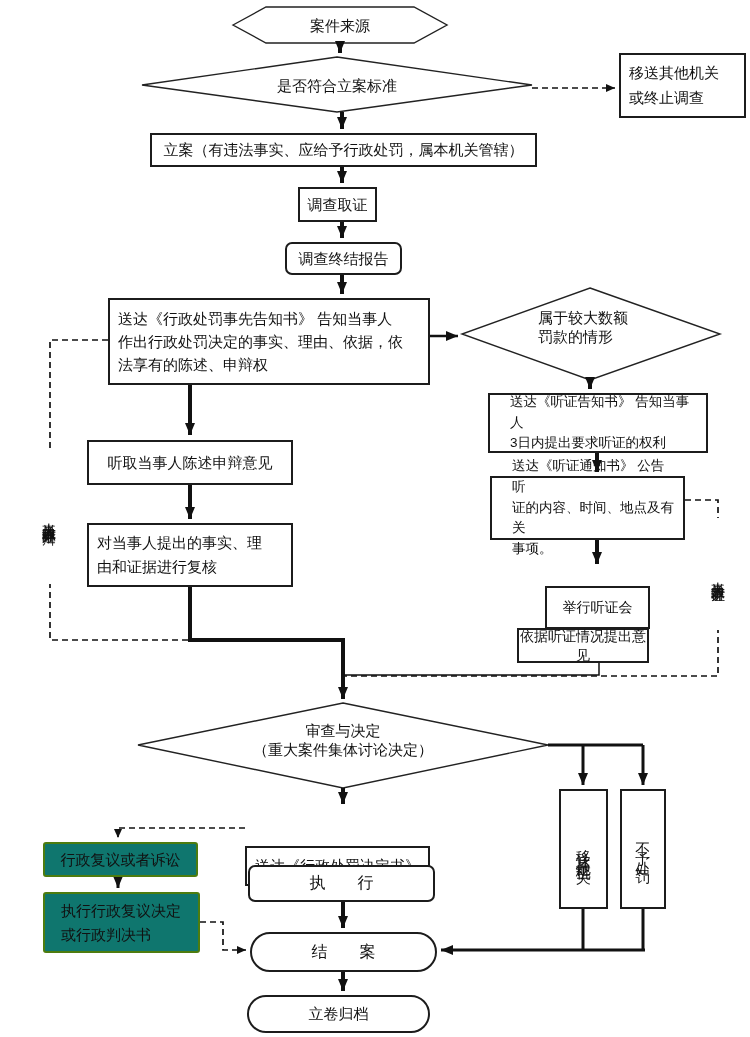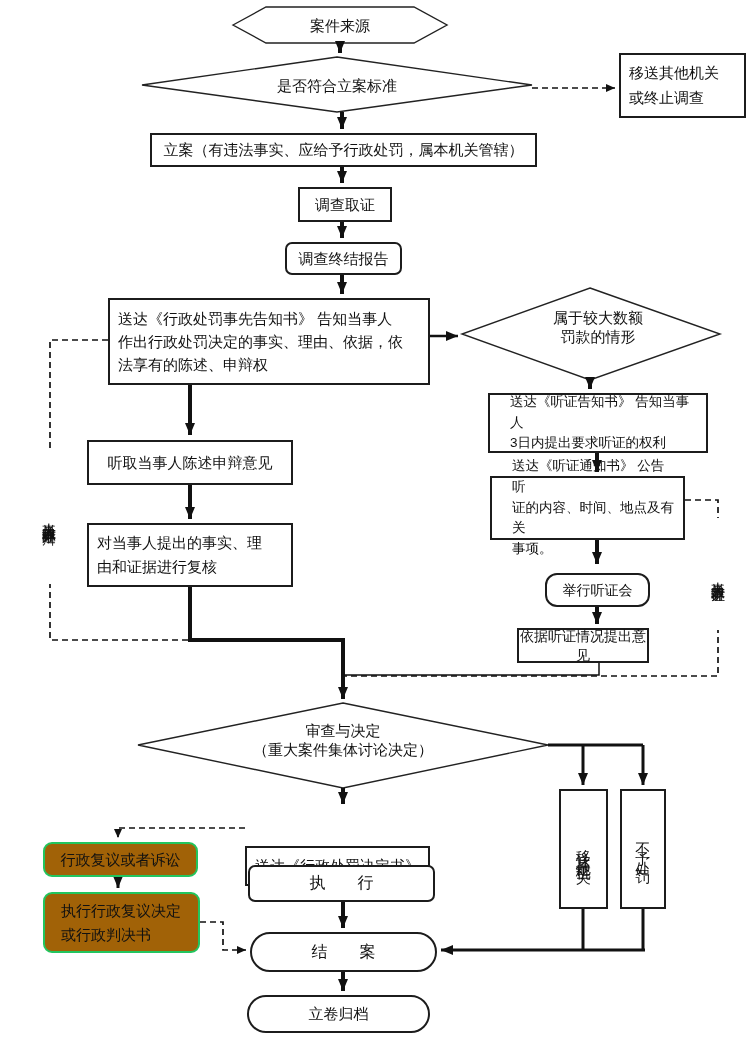--- a/index.html
+++ b/index.html
@@ -6,21 +6,21 @@
   #canvas{
     position:relative;width:750px;height:1037px;background:#fff;overflow:hidden;
     font-family:"Liberation Sans",sans-serif;color:#111;
   }
   #wires{position:absolute;left:0;top:0;z-index:1;}
   .node{
     position:absolute;box-sizing:border-box;display:flex;align-items:center;justify-content:center;
     z-index:2;font-size:15px;line-height:1.3;color:#111;text-align:center;
   }
   .rect{border:2px solid #1c1c1c;background:#fff;}
-  .round{border:2px solid #22c55e;border-radius:9px;background:#a16207;}
+  .round{border:2px solid #4d7c0f;border-radius:3px;background:#0f766e;}
   .pill{border:2px solid #1c1c1c;border-radius:22px;background:#fff;}
   .left{justify-content:flex-start;text-align:left;padding:2px 8px;}
   .pre{white-space:pre-line;}
   .fs13{font-size:13.5px;line-height:1.55;padding-left:20px;}
   .fs14{font-size:14px;}
   .shape-label{position:absolute;z-index:2;font-size:15px;line-height:1.25;color:#111;}
   .vbox{writing-mode:vertical-rl;letter-spacing:4px;font-size:15px;}
   .vbox2{writing-mode:vertical-rl;letter-spacing:9px;font-size:15px;}
   .edge-label{
     position:absolute;z-index:5;writing-mode:vertical-rl;background:#fff;
@@ -91,35 +91,35 @@
       <path d="M532,88 L615,88" marker-end="url(#mS)"></path>
       <path d="M108,340 L50,340 L50,640 L188,640"></path>
       <path d="M685,500 L718,500 L718,676 L345,676"></path>
       <path d="M245,828 L118,828 L118,838" marker-end="url(#mS)"></path>
       <path d="M200,922 L223,922 L223,950 L246,950" marker-end="url(#mS)"></path>
     </g>
   </svg>
 
   <div class="shape-label" style="left:270px;top:17px;width:140px;text-align:center;">案件来源</div>
   <div class="shape-label" style="left:237px;top:77px;width:200px;text-align:center;">是否符合立案标准</div>
-  <div class="shape-label pre" style="left:538px;top:309px;width:120px;text-align:center;">属于较大数额
+  <div class="shape-label pre" style="left:538px;top:309px;width:120px;text-align:left;">属于较大数额
 罚款的情形</div>
   <div class="shape-label pre" style="left:213px;top:722px;width:260px;text-align:center;">审查与决定
 （重大案件集体讨论决定）</div>
 
   <div class="node rect pre left" style="left:619px;top:53px;width:127px;height:65px;line-height:1.65;">
     <span>移送其他机关
 或终止调查</span>
   </div>
 
   <div class="node rect" style="left:150px;top:133px;width:387px;height:34px;">
     <span>立案（有违法事实、应给予行政处罚，属本机关管辖）</span>
   </div>
 
-  <div class="node rect" style="left:298px;top:187px;width:94px;height:35px;">
+  <div class="node rect" style="left:298px;top:187px;width:79px;height:35px;">
     <span>调查取证</span>
   </div>
 
   <div class="node rect" style="left:285px;top:242px;width:117px;height:33px;border-radius:7px;">
     <span>调查终结报告</span>
   </div>
 
   <div class="node rect pre left" style="left:108px;top:298px;width:322px;height:87px;line-height:1.55;">
     <span>送达《行政处罚事先告知书》 告知当事人
 作出行政处罚决定的事实、理由、依据，依
@@ -130,21 +130,21 @@
     <span>送达《听证告知书》 告知当事人
 3日内提出要求听证的权利</span>
   </div>
 
   <div class="node rect pre left fs13" style="left:490px;top:476px;width:195px;height:64px;">
     <span>送达《听证通知书》 公告听
 证的内容、时间、地点及有关
 事项。</span>
   </div>
 
-  <div class="node rect fs14" style="left:545px;top:573px;width:105px;height:34px;border-radius:12px;">
+  <div class="node rect fs14" style="left:545px;top:586px;width:105px;height:43px;">
     <span>举行听证会</span>
   </div>
 
   <div class="node rect fs14" style="left:517px;top:628px;width:132px;height:35px;">
     <span>依据听证情况提出意见</span>
   </div>
 
   <div class="node rect" style="left:87px;top:440px;width:206px;height:45px;">
     <span>听取当事人陈述申辩意见</span>
   </div>

